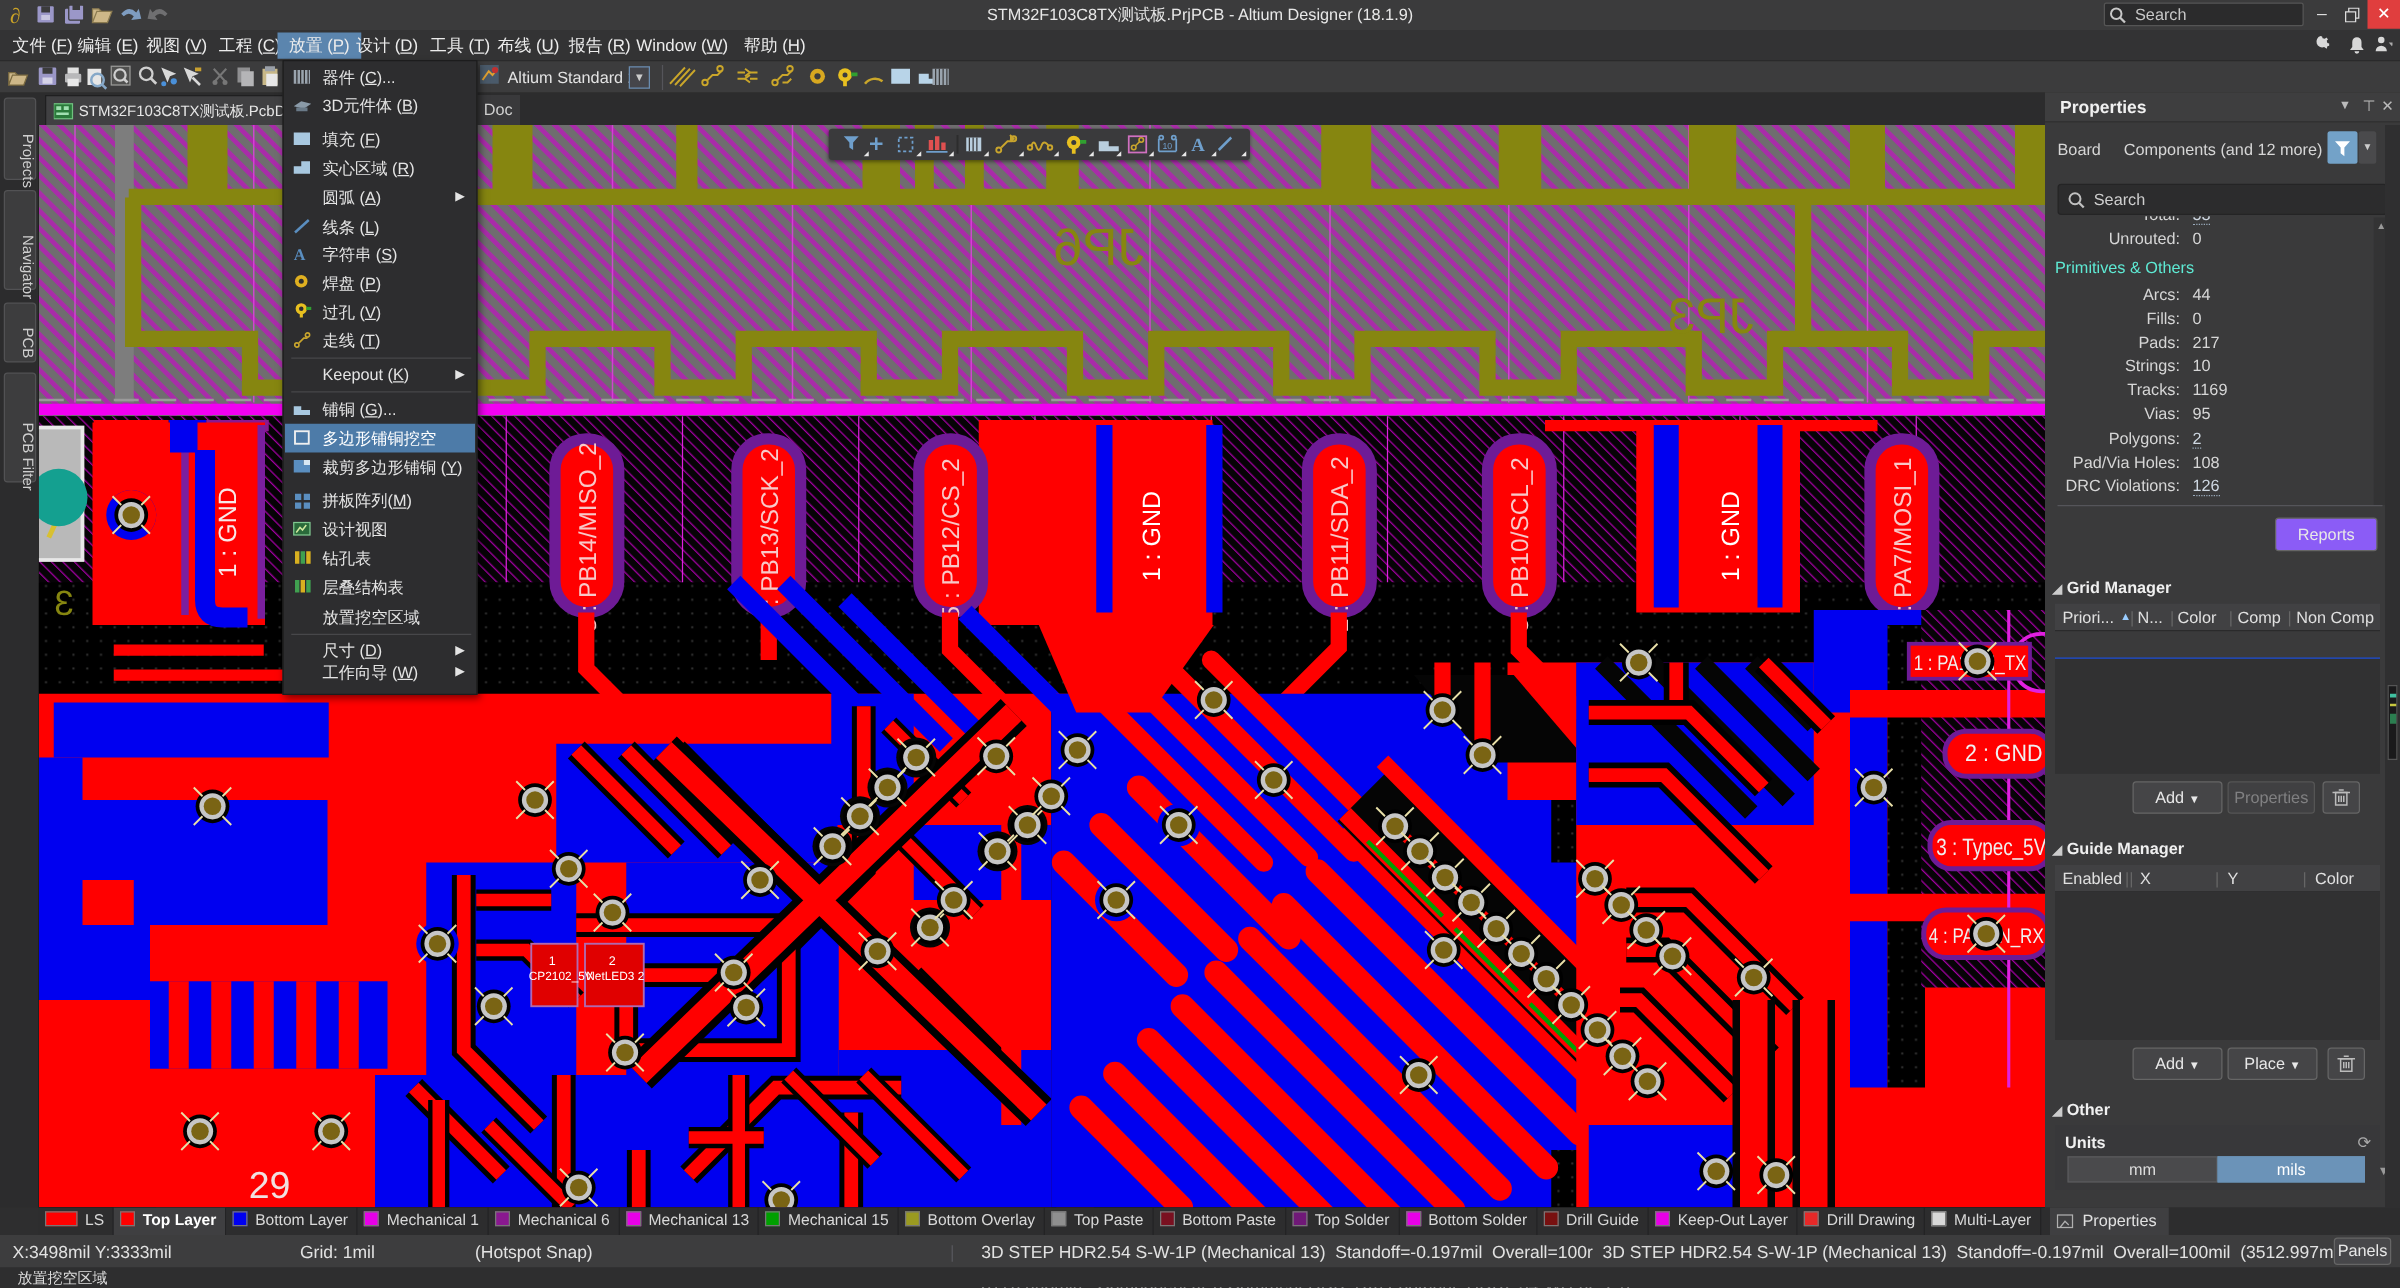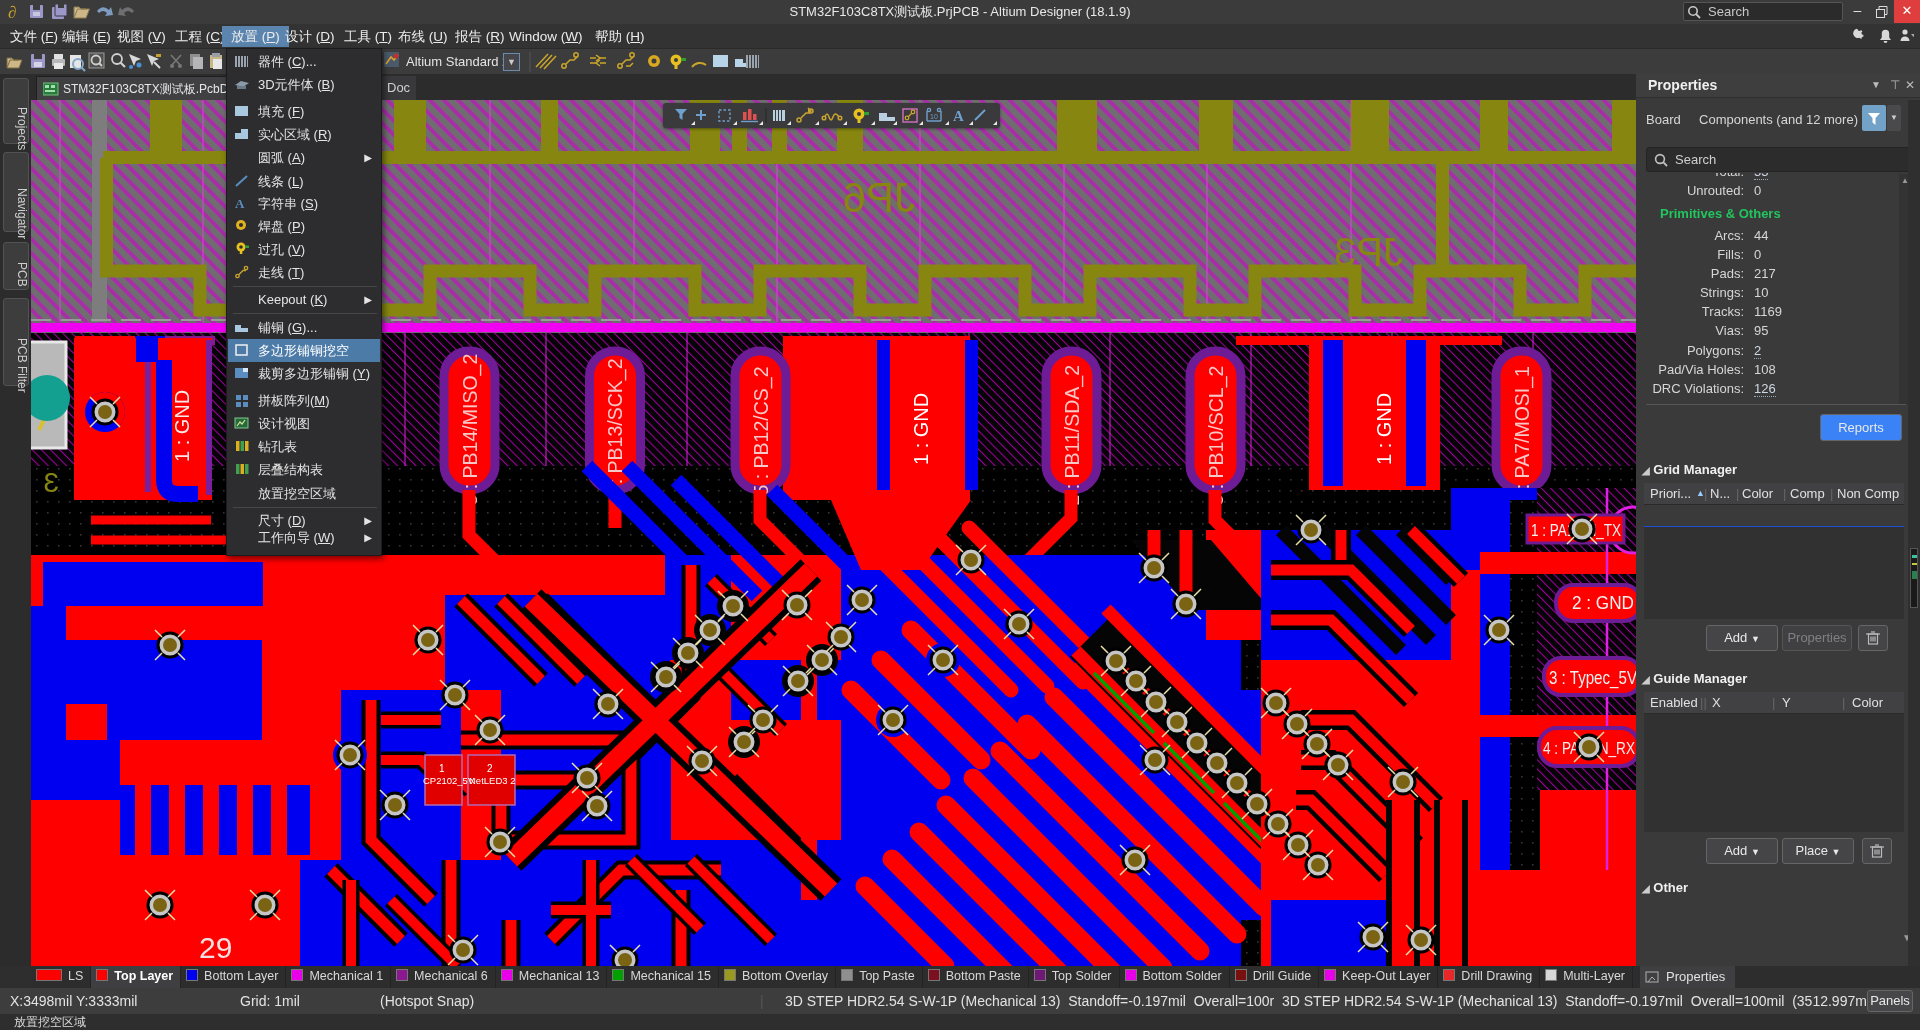--- a/index.html
+++ b/index.html
@@ -763,21 +763,21 @@
         <line x1="9.2" y1="9.2" x2="13" y2="13" stroke="#c0c0c0" stroke-width="1.8"></line>
       </svg>
   <span style="position:absolute;left:28px;top:4px;color:#cfcfcf;">Search</span>
  </div>
  <div class="abs" style="left:8px;top:99px;width:262px;height:238px;overflow:hidden;">
   <div class="abs" style="left:0;top:-9px;width:262px;">
    <div style="text-align:right;width:100px;position:absolute;left:0;top:0">Total:</div>
         <div class="abs" style="left:110px;top:0;border-bottom:1px dotted #9ab;color:#cfd8e2;">53</div>
    <div style="text-align:right;width:100px;position:absolute;left:0;top:19px">Unrouted:</div>
         <div class="abs" style="left:110px;top:19px">0</div>
-   <div class="abs" style="left:16px;top:42px;font-weight:bold;color:#22c55e;">Primitives &amp; Others</div>
+   <div class="abs" style="left:0;top:42px;font-weight:normal;color:#5eead4;">Primitives &amp; Others</div>
    <div style="text-align:right;width:100px;position:absolute;left:0;top:64px">Arcs:</div>
         <div class="abs" style="left:110px;top:64px">44</div>
    <div style="text-align:right;width:100px;position:absolute;left:0;top:83px">Fills:</div>
         <div class="abs" style="left:110px;top:83px">0</div>
    <div style="text-align:right;width:100px;position:absolute;left:0;top:102px">Pads:</div>
         <div class="abs" style="left:110px;top:102px">217</div>
    <div style="text-align:right;width:100px;position:absolute;left:0;top:121px">Strings:</div>
         <div class="abs" style="left:110px;top:121px">10</div>
    <div style="text-align:right;width:100px;position:absolute;left:0;top:140px">Tracks:</div>
         <div class="abs" style="left:110px;top:140px">1169</div>
@@ -788,21 +788,21 @@
    <div style="text-align:right;width:100px;position:absolute;left:0;top:198px">Pad/Via Holes:</div>
         <div class="abs" style="left:110px;top:198px">108</div>
    <div style="text-align:right;width:100px;position:absolute;left:0;top:217px">DRC Violations:</div>
         <div class="abs" style="left:110px;top:217px;border-bottom:1px dotted #9ab;color:#cfd8e2;">126</div>
   </div>
  </div>
  <div class="abs" style="left:263px;top:100px;width:12px;height:230px;background:#333334;">
       <span style="position:absolute;left:2px;top:2px;font-size:8px;color:#999;">▲</span>
     </div>
  <div class="abs" style="left:10px;top:330px;width:260px;border-top:1px solid #55555a;"></div>
- <div class="abs" style="left:184px;top:340px;width:82px;height:27px;background:#3b82f6;border:1px solid #666;border-radius:3px;text-align:center;line-height:25px;color:#e8e8e8;">Reports</div>
+ <div class="abs" style="left:184px;top:340px;width:82px;height:27px;background:#8b5cf6;border:1px solid #666;border-radius:3px;text-align:center;line-height:25px;color:#e8e8e8;">Reports</div>
  <div class="abs" style="left:6px;top:388px;font-weight:bold;color:#f0f0f0;"><span style="font-size:10px;color:#ccc;">◢</span> Grid Manager</div>
  <div class="abs" style="left:8px;top:409px;width:260px;height:22px;background:#414143;border-bottom:1px solid #2a2a2b;color:#e0e0e0;">
   <span class="abs" style="left:6px;top:3px;">Priori...</span>
       <span class="abs" style="left:52px;top:5px;font-size:9px;color:#9cf;">▲</span>
   <span class="abs" style="left:66px;top:3px;">N...</span>
   <span class="abs" style="left:98px;top:3px;">Color</span>
   <span class="abs" style="left:146px;top:3px;">Comp</span>
   <span class="abs" style="left:193px;top:3px;">Non Comp</span>
   <span class="abs" style="left:60px;top:3px;color:#666">|</span>
       <span class="abs" style="left:92px;top:3px;color:#666">|</span>
@@ -850,20 +850,26 @@
         <g stroke="#bbb" stroke-width="1.2" fill="none">
           <rect x="9.5" y="8" width="9" height="10"></rect>
           <line x1="7" y1="8" x2="21" y2="8"></line>
           <line x1="12" y1="6" x2="16" y2="6"></line>
           <line x1="12" y1="10.5" x2="12" y2="15.5"></line>
           <line x1="14" y1="10.5" x2="14" y2="15.5"></line>
           <line x1="16" y1="10.5" x2="16" y2="15.5"></line>
         </g>
       </svg></div>
  <div class="abs" style="left:6px;top:806px;font-weight:bold;color:#f0f0f0;"><span style="font-size:10px;color:#ccc;">◢</span> Other</div>
+ <div class="abs" style="left:8px;top:826px;width:260px;height:52px;background:#38383a;">
+  <span class="abs" style="left:8px;top:6px;font-weight:bold;color:#f0f0f0;">Units</span>
+  <span class="abs" style="left:242px;top:6px;color:#aaa;">⟳</span>
+  <div class="abs" style="left:10px;top:25px;width:120px;height:21px;background:#4a4a4c;border:1px solid #5a5a5c;text-align:center;line-height:20px;color:#ddd;">mm</div>
+  <div class="abs" style="left:130px;top:25px;width:118px;height:21px;background:#6b93b8;border:1px solid #6b93b8;text-align:center;line-height:20px;color:#fff;">mils</div>
+ </div>
  <div class="abs" style="left:266px;top:858px;color:#999;font-size:10px;">▼</div>
  <div class="abs" style="left:10px;top:879px;color:#d6d6d6;margin-top:14px;">Nothing selected</div>
  <div class="abs" style="left:0;top:892px;width:284px;height:22px;background:#2d2d2e;">
   <div class="abs" style="left:4px;top:0px;height:22px;background:#3f3f41;color:#e0e0e0;line-height:22px;padding:0 10px 0 26px;">Properties
    <svg class="abs" style="left:5px;top:4px" width="16" height="14">
           <rect x="1" y="2" width="12" height="10" fill="none" stroke="#b0b0b0"></rect>
           <path d="M3 12 l4-5 3 3" stroke="#b0b0b0" fill="none"></path>
         </svg>
   </div>
  </div>

